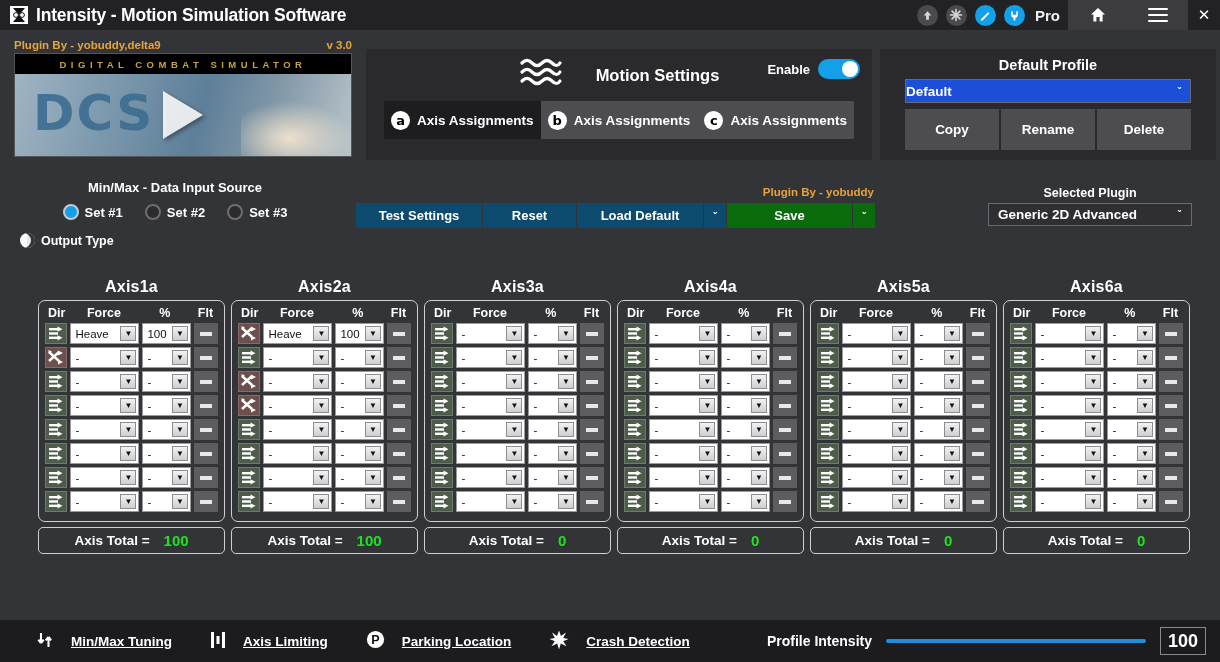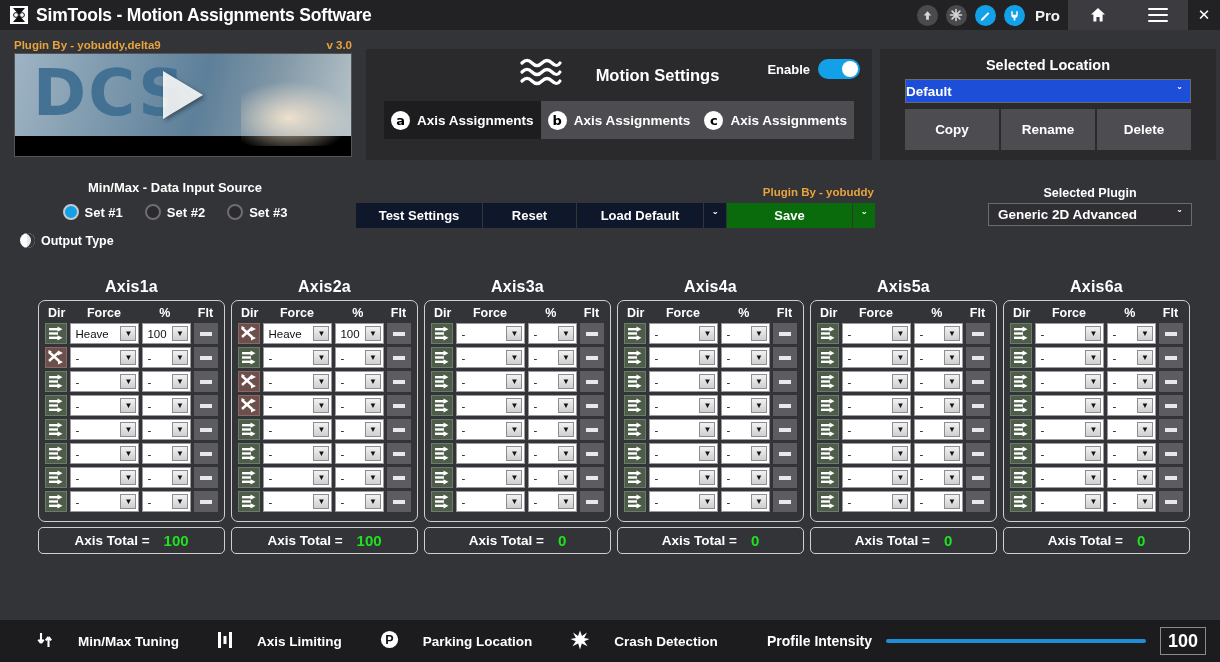--- a/index.html
+++ b/index.html
@@ -47,21 +47,21 @@
   .thumb-cap{
     height:20px; background:#000; color:#c9a23f; font-size:9.5px;
     letter-spacing:4.5px; display:flex; align-items:center; justify-content:center;
     font-weight:bold;
   }
   .thumb-img{
     position:relative; height:82px;
     background:linear-gradient(105deg,#9fb4c4 0%,#7d99ad 28%,#5d7f99 55%,#7f96a6 74%,#b9c4c9 100%);
   }
   .dcs-letters{
-    position:absolute; left:18px; top:6px; font-size:64px; font-weight:bold;
+    position:absolute; left:18px; top:6px; font-size:50px; font-weight:bold;
     color:#3e6e92; letter-spacing:2px; font-family:"DejaVu Sans", sans-serif;
     opacity:.92; line-height:66px;
   }
   .cloud{ position:absolute; right:-10px; bottom:-10px; width:120px;height:70px;
     background:radial-gradient(ellipse at 40% 60%, rgba(255,235,210,.85), rgba(255,255,255,0) 62%);}
   .playbtn{
     position:absolute; left:50%; top:50%; transform:translate(-50%,-50%);
     width:0;height:0;border-left:40px solid rgba(255,255,255,.88);
     border-top:24px solid transparent;border-bottom:24px solid transparent;
     filter:drop-shadow(2px 2px 2px rgba(0,0,0,.45));
@@ -119,21 +119,21 @@
   .output-type{ display:flex;align-items:center;gap:6px;margin-top:13px;margin-left:20px;
     font-size:12.5px;font-weight:bold;}
   .half-circ{ width:15px;height:15px;border-radius:50%;
     background:linear-gradient(90deg,#fff 50%, #e8e8e8 50%);
     box-shadow:inset -4px 0 0 #333438;}
 
   
   .plugin-by{ position:absolute; left:700px; top:186px; width:174px; text-align:right;
     font-size:11.5px;font-weight:bold;color:#e8a33d;}
   .actions{ position:absolute; left:356px; top:203px; height:25px; display:flex; gap:1px;}
-  .abtn{ background:#0f172a;display:flex;align-items:center;justify-content:center;
+  .abtn{ background:#0c4a6e;display:flex;align-items:center;justify-content:center;
     font-size:13px;font-weight:bold;}
   .abtn.test{ width:126px;}
   .abtn.reset{ width:93px;}
   .abtn.loaddef{ width:126px;}
   .abtn.carat{ width:22px; font-size:11px;}
   .abtn.save{ width:125px; background:#0a6b0d;}
   .abtn.savecarat{ width:22px; background:#0a6b0d; font-size:11px;}
 
   
   .selplugin{ position:absolute; left:988px; top:186px; width:204px;}
@@ -184,43 +184,43 @@
     display:flex;align-items:center;justify-content:center;gap:14px;font-size:13.5px;
     font-weight:bold;
   }
   .axis-total .tv{ color:#1ee31e; font-size:15px;}
 
   
   .bottombar{
     position:absolute; left:0; bottom:0; width:1220px; height:42px;
     background:#1c1c1f; display:flex; align-items:center;
   }
-  .bb-item{ display:flex;align-items:center;gap:24px;font-size:13.5px;font-weight:bold;
-    margin-left:38px;}
+  .bb-item{ display:flex;align-items:center;gap:17px;font-size:13.5px;font-weight:bold;
+    margin-left:38px;text-decoration:underline;}
   .bb-item:first-child{ margin-left:36px;}
   .pi-wrap{ display:flex;align-items:center;gap:14px; margin-left:auto; margin-right:14px;}
   .pi-label{ font-size:14px;font-weight:bold;}
   .slider{ position:relative; width:260px; height:18px; display:flex;align-items:center;}
   .slider .track{ width:100%;height:4px;background:#1e8fd6;border-radius:2px;}
   .pi-val{ width:46px;height:28px;border:1px solid #8a8a8e;background:#1c1c1f;
     display:flex;align-items:center;justify-content:center;font-size:18px;font-weight:bold;}
 </style>
 </head>
 <body>
 
 <div class="titlebar">
   <div class="app-icon">
     <svg width="20" height="20" viewBox="0 0 20 20">
       <rect x="1" y="1" width="18" height="18" fill="#fff"></rect>
       <path d="M4 3 L16 3 L10 10 L16 17 L4 17 L10 10 Z" fill="#111"></path>
       <circle cx="7" cy="10" r="2.4" fill="#fff" stroke="#111" stroke-width="1"></circle>
       <circle cx="13" cy="10" r="2.4" fill="#fff" stroke="#111" stroke-width="1"></circle>
     </svg>
   </div>
-  <div class="app-title">SimTools - Motion Assignments Software</div>
+  <div class="app-title">Intensity - Motion Simulation Software</div>
   <div class="tb-spacer"></div>
   <div class="tb-icons">
     <div class="cbtn grey">
       <svg width="13" height="13" viewBox="0 0 12 12">
           <path d="M6 2 L9.5 6 H7.3 V10 H4.7 V6 H2.5 Z" fill="#d6d6d6"></path>
         </svg>
     </div>
     <div class="cbtn grey">
       <svg width="14" height="14" viewBox="0 0 14 14">
         <g stroke="#d6d6d6" stroke-width="1.6" stroke-linecap="round">
@@ -257,20 +257,21 @@
       </div>
   </div>
   <div class="winbtn close">✕</div>
 </div>
 
 <div class="plugin-head">
   <span>Plugin By - yobuddy,delta9</span>
   <span>v 3.0</span>
 </div>
 <div class="thumb">
+  <div class="thumb-cap">DIGITAL COMBAT SIMULATOR</div>
   <div class="thumb-img">
     <div class="dcs-letters">DCS</div>
     <div class="cloud"></div>
     <div class="playbtn"></div>
   </div>
 </div>
 
 <div class="motion-card">
   <div class="ms-title-row">
     <span class="wave-icon">
@@ -298,21 +299,21 @@
       <span>Axis Assignments</span>
     </div>
     <div class="ms-tab">
       <span class="circ">c</span>
       <span>Axis Assignments</span>
     </div>
   </div>
 </div>
 
 <div class="profile-card">
-  <div class="profile-title">Selected Location</div>
+  <div class="profile-title">Default Profile</div>
   <div class="profile-select">
     <span>Default</span>
     <span class="carat">ˇ</span>
   </div>
   <div class="profile-btns">
     <div>Copy</div>
     <div>Rename</div>
     <div>Delete</div>
   </div>
 </div>

